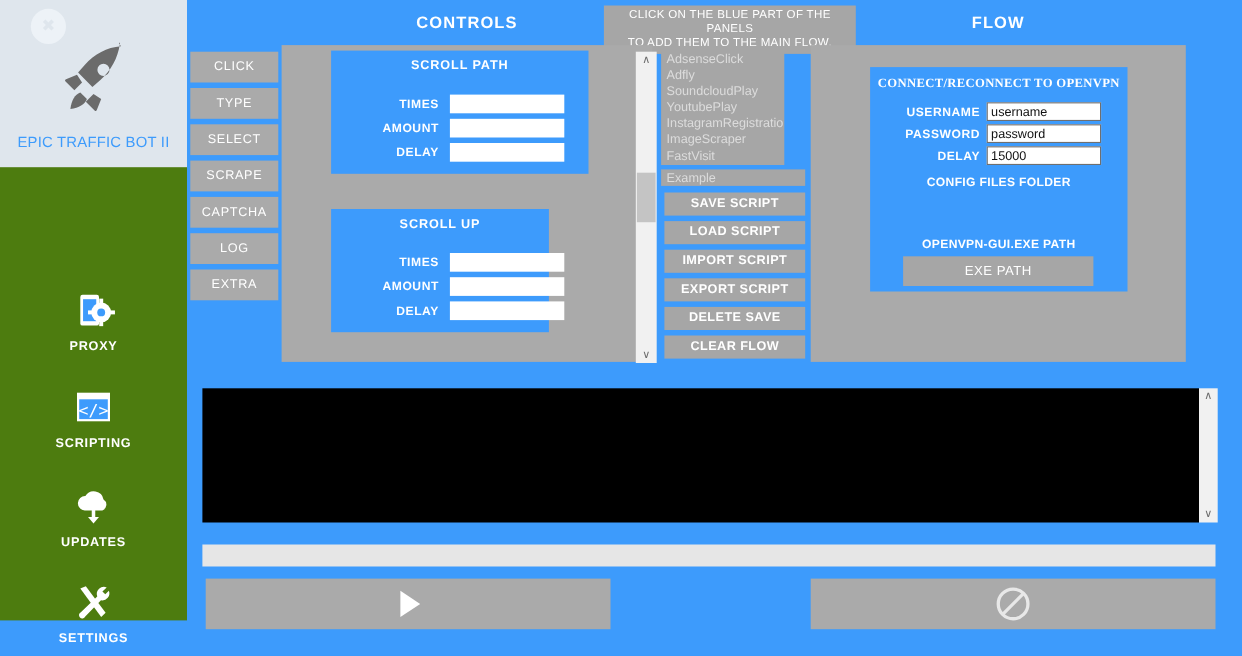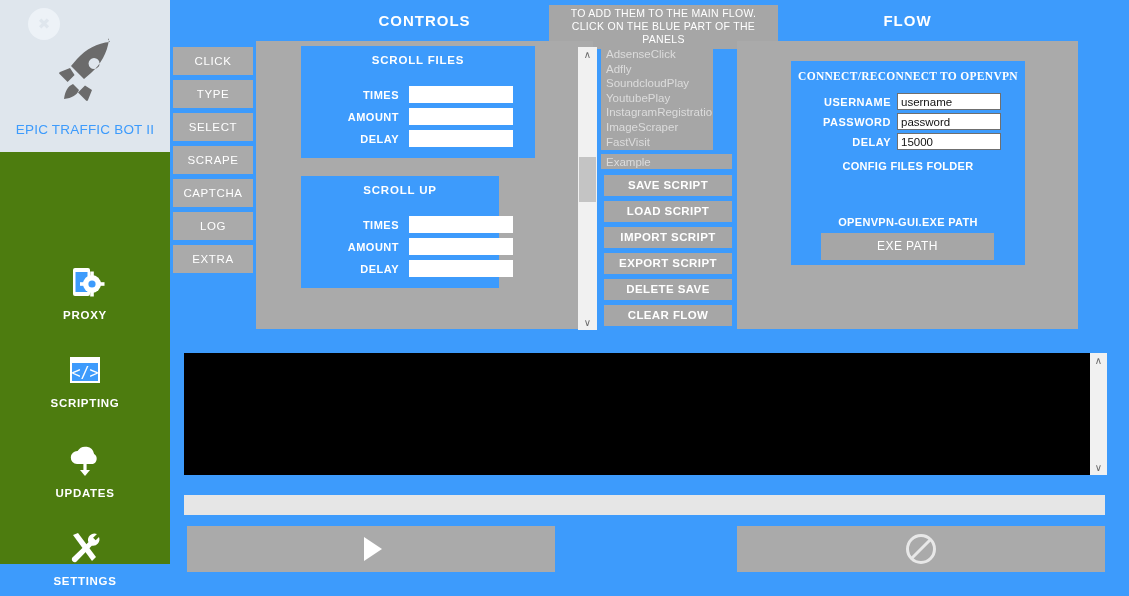--- a/index.html
+++ b/index.html
@@ -142,21 +142,21 @@
     cursor: pointer;
   }
 
   
   .scroll-panel {
     position: absolute;
     background: #3d9bfc;
     cursor: pointer;
   }
   #scroll-down-panel { left: 301px; top: 46px; width: 234px; height: 112px; }
-  #scroll-up-panel   { left: 301px; top: 176px; width: 198px; height: 112px; }
+  #scroll-up-panel   { left: 301px; top: 190px; width: 198px; height: 112px; }
   .scroll-panel-title {
     position: absolute;
     left: 0; top: 8px;
     width: 100%;
     text-align: center;
     color: #ffffff;
     font-size: 11.5px;
     font-weight: bold;
     letter-spacing: .8px;
   }
@@ -433,38 +433,38 @@
       <path fill="#fff" d="M32 6a6.5 6.5 0 0 0-8.6 8.2L8.5 28.5a3 3 0 1 0 4 4l14.3-14.8A6.5 6.5 0 0 0 34 9l-3.3 3.3-2.6-2.6L32 6z"></path>
     </svg>
     <span class="nav-label">SETTINGS</span>
   </div>
 </div>
 
 <div id="panel-title-controls">CONTROLS</div>
 <div id="panel-title-flow">FLOW</div>
 
 <div id="hint-banner">
+  <div>CLICK ON THE BLUE PART OF THE PANELS</div>
   <div>TO ADD THEM TO THE MAIN FLOW.</div>
-  <div>CLICK ON THE BLUE PART OF THE PANELS</div>
 </div>
 
 <div id="action-col">
   <div class="action-btn">CLICK</div>
   <div class="action-btn">TYPE</div>
   <div class="action-btn">SELECT</div>
   <div class="action-btn">SCRAPE</div>
   <div class="action-btn">CAPTCHA</div>
   <div class="action-btn">LOG</div>
   <div class="action-btn">EXTRA</div>
 </div>
 
 <div id="controls-panel"></div>
 
 <div class="scroll-panel" id="scroll-down-panel">
-  <div class="scroll-panel-title">SCROLL FILES</div>
+  <div class="scroll-panel-title">SCROLL PATH</div>
   <div class="field-row" style="top:40px">
     <span class="field-label">TIMES</span>
     <input class="field-input" value="" style="">
   </div>
   <div class="field-row" style="top:62px">
     <span class="field-label">AMOUNT</span>
     <input class="field-input" value="" style="">
   </div>
   <div class="field-row" style="top:84px">
     <span class="field-label">DELAY</span>

